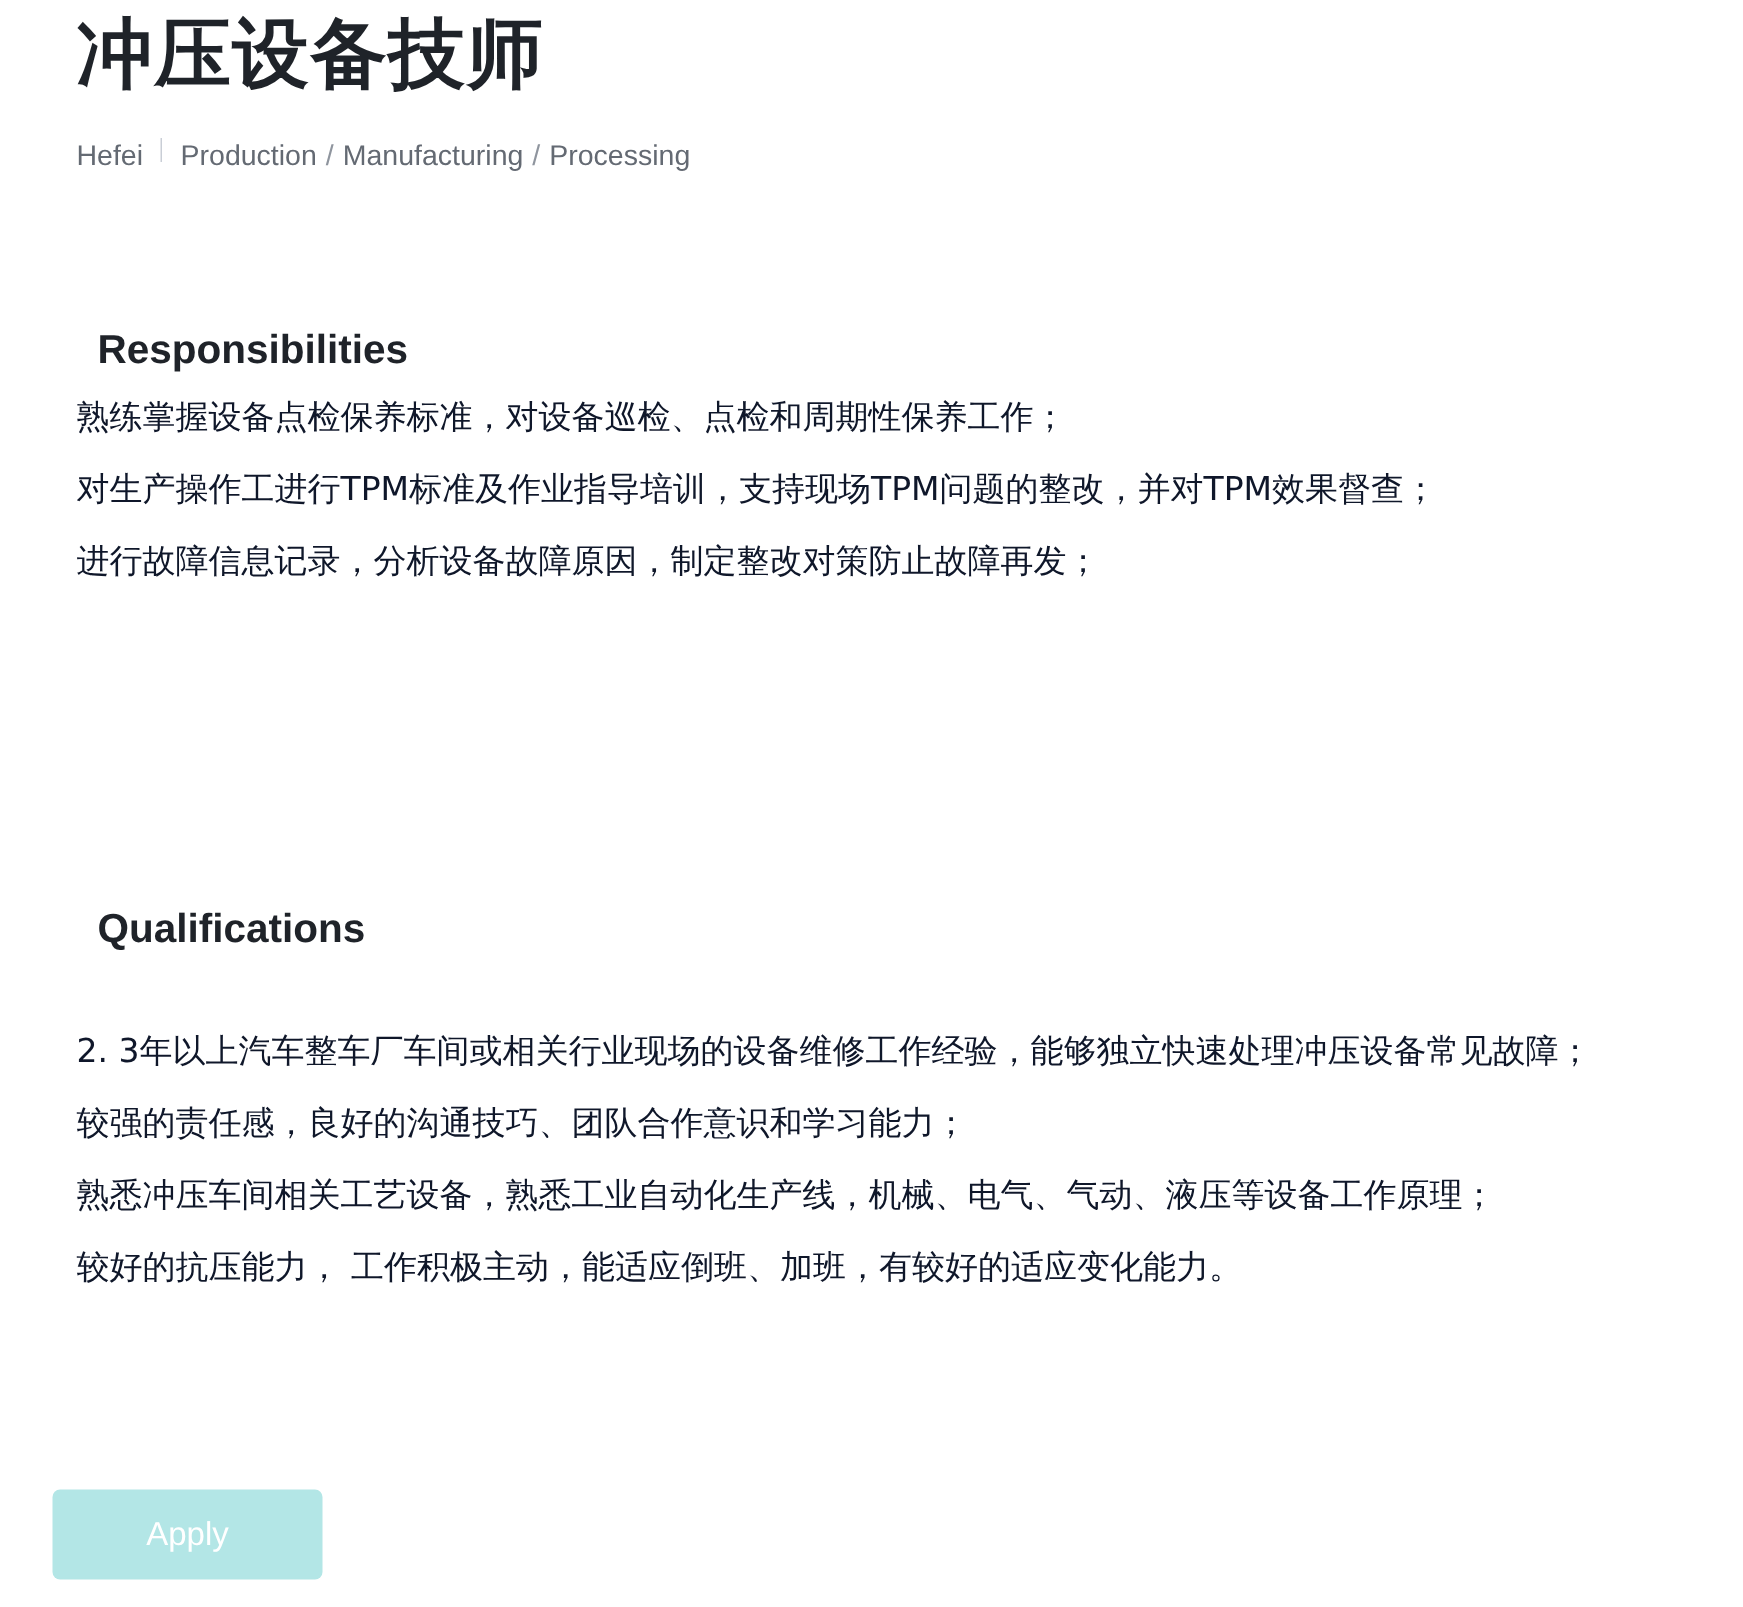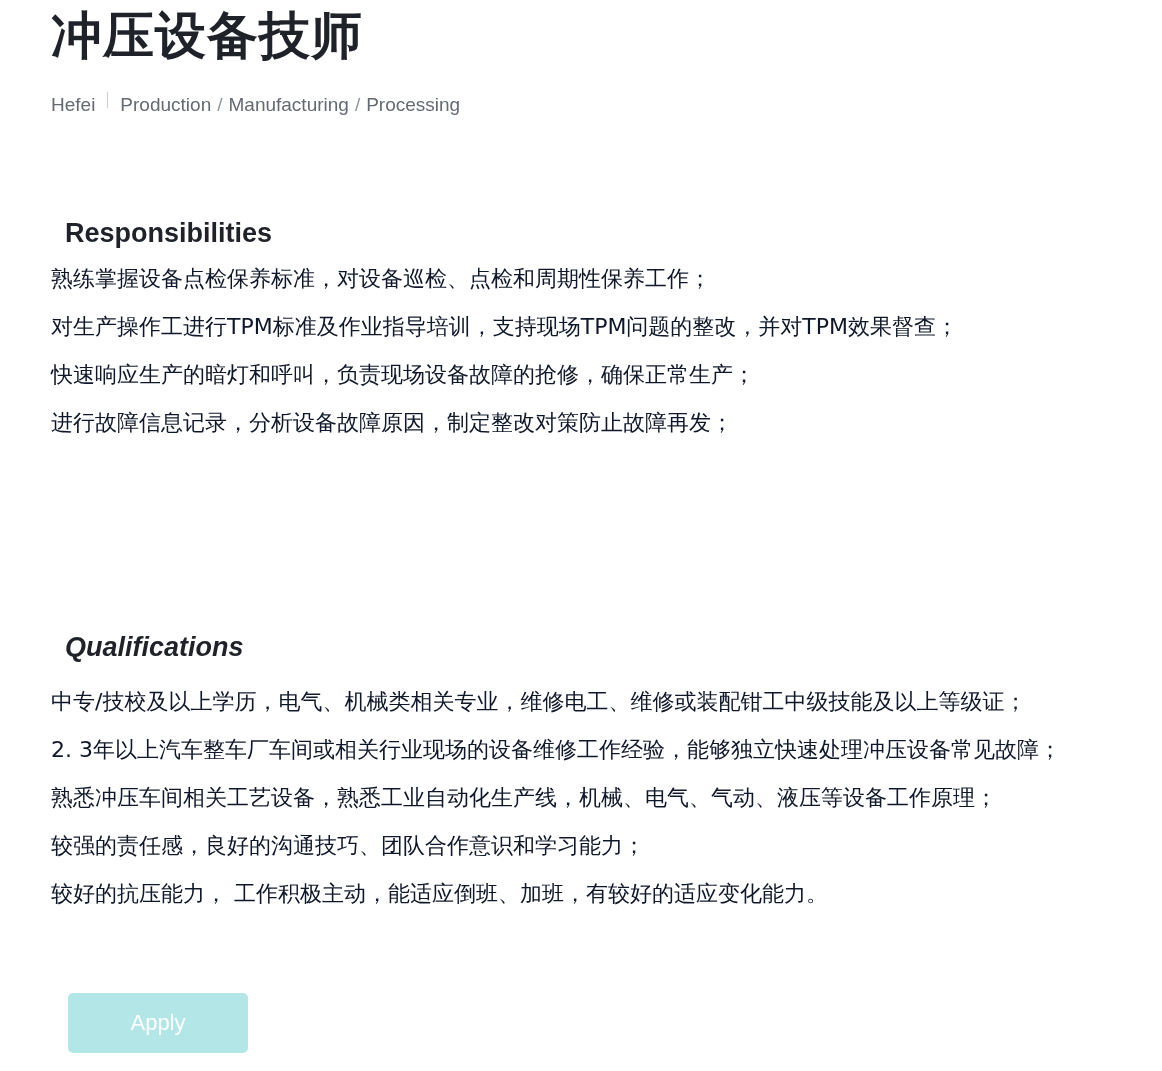--- a/index.html
+++ b/index.html
@@ -74,21 +74,21 @@
     .list li {
       font-size: 22px;
       line-height: 48px;
       height: 48px;
       color: #0f172a;
       white-space: nowrap;
       font-family: "DejaVu Sans", "Liberation Sans", sans-serif;
     }
     .apply-btn {
       position: absolute;
-      left: 68px;
+      left: 35px;
       top: 993px;
       width: 180px;
       height: 60px;
       border: none;
       border-radius: 5px;
       background: #b3e6e6;
       color: #ffffff;
       font-size: 22px;
       font-family: "Liberation Sans", sans-serif;
       cursor: not-allowed;
@@ -108,27 +108,25 @@
     <span class="sep">/</span>
     <span>Manufacturing</span>
     <span class="sep">/</span>
     <span>Processing</span>
   </div>
 
   <h2 class="section-title" style="top:202px;">Responsibilities</h2>
   <ul class="list" style="top:255px;">
     <li>熟练掌握设备点检保养标准，对设备巡检、点检和周期性保养工作；</li>
     <li>对生产操作工进行TPM标准及作业指导培训，支持现场TPM问题的整改，并对TPM效果督查；</li>
-    <li>快速响应生产的暗灯和呼叫，负责现场设备故障的抢修，确保正常生产；</li>
     <li>进行故障信息记录，分析设备故障原因，制定整改对策防止故障再发；</li>
   </ul>
 
-  <h2 class="section-title" style="top:616px;font-style:italic;">Qualifications</h2>
+  <h2 class="section-title" style="top:588px;">Qualifications</h2>
   <ul class="list" style="top:678px;">
-    <li>中专/技校及以上学历，电气、机械类相关专业，维修电工、维修或装配钳工中级技能及以上等级证；</li>
     <li>2. 3年以上汽车整车厂车间或相关行业现场的设备维修工作经验，能够独立快速处理冲压设备常见故障；</li>
+    <li>较强的责任感，良好的沟通技巧、团队合作意识和学习能力；</li>
     <li>熟悉冲压车间相关工艺设备，熟悉工业自动化生产线，机械、电气、气动、液压等设备工作原理；</li>
-    <li>较强的责任感，良好的沟通技巧、团队合作意识和学习能力；</li>
     <li>较好的抗压能力， 工作积极主动，能适应倒班、加班，有较好的适应变化能力。</li>
   </ul>
 </div>
 
 <button class="apply-btn" disabled="">Apply</button>
 
 </body></html>

